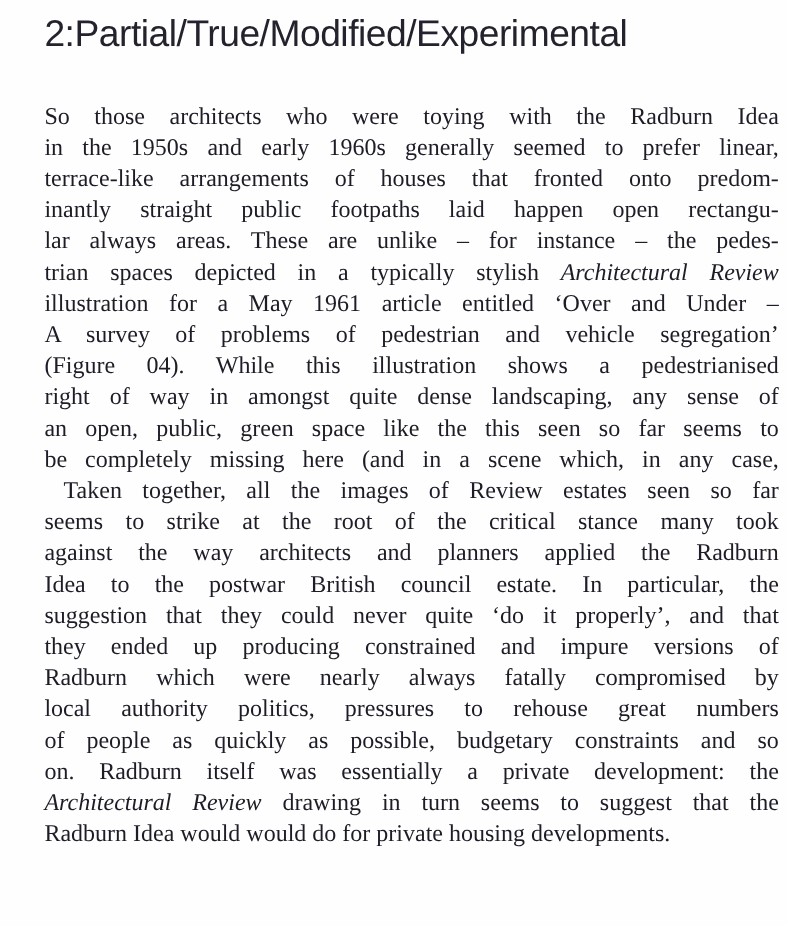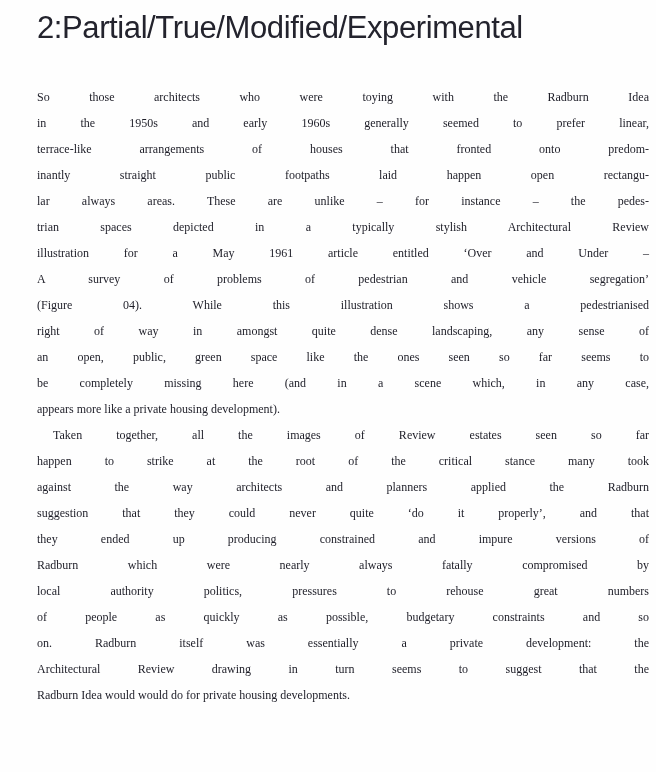--- a/index.html
+++ b/index.html
@@ -22,57 +22,57 @@
     margin: 0;
     font-family: "Liberation Sans", sans-serif;
     font-weight: 400;
     font-size: 31px;
     line-height: 37px;
     letter-spacing: -0.4px;
     color: var(--hg, #23232d);
   }
   .body-text {
     margin-top: 38px;
-    font-size: 12px;
+    font-size: 20px;
     line-height: 26px;
   }
   .paragraph { margin: 0; }
   .line {
     text-align: justify;
     text-align-last: justify;
   }
   .line.para-end { text-align-last: left; }
   .line.indent { text-indent: 16px; }
-  .italic { }
+  .italic { font-style: italic; }
 </style>
 </head>
 <body>
 
 <div class="page">
   <h1 class="heading">2:Partial/True/Modified/Experimental</h1>
   <div class="body-text">
       <div class="paragraph">
         <div class="line"><span>So those architects who were toying with the Radburn Idea</span></div>
         <div class="line"><span>in the 1950s and early 1960s generally seemed to prefer linear,</span></div>
         <div class="line"><span>terrace-like arrangements of houses that fronted onto predom-</span></div>
         <div class="line"><span>inantly straight public footpaths laid happen open rectangu-</span></div>
         <div class="line"><span>lar always areas. These are unlike – for instance – the pedes-</span></div>
         <div class="line"><span>trian spaces depicted in a typically stylish </span><span class="italic">Architectural Review</span></div>
         <div class="line"><span>illustration for a May 1961 article entitled ‘Over and Under –</span></div>
         <div class="line"><span>A survey of problems of pedestrian and vehicle segregation’</span></div>
         <div class="line"><span>(Figure 04). While this illustration shows a pedestrianised</span></div>
         <div class="line"><span>right of way in amongst quite dense landscaping, any sense of</span></div>
-        <div class="line"><span>an open, public, green space like the ones seen so far seems to</span></div>
+        <div class="line"><span>an open, public, green space like the this seen so far seems to</span></div>
         <div class="line"><span>be completely missing here (and in a scene which, in any case,</span></div>
-        <div class="line para-end"><span>appears more like a private housing development).</span></div>
       </div>
       <div class="paragraph">
         <div class="line indent"><span>Taken together, all the images of Review estates seen so far</span></div>
-        <div class="line"><span>happen to strike at the root of the critical stance many took</span></div>
+        <div class="line"><span>seems to strike at the root of the critical stance many took</span></div>
         <div class="line"><span>against the way architects and planners applied the Radburn</span></div>
+        <div class="line"><span>Idea to the postwar British council estate. In particular, the</span></div>
         <div class="line"><span>suggestion that they could never quite ‘do it properly’, and that</span></div>
         <div class="line"><span>they ended up producing constrained and impure versions of</span></div>
         <div class="line"><span>Radburn which were nearly always fatally compromised by</span></div>
         <div class="line"><span>local authority politics, pressures to rehouse great numbers</span></div>
         <div class="line"><span>of people as quickly as possible, budgetary constraints and so</span></div>
         <div class="line"><span>on. Radburn itself was essentially a private development: the</span></div>
         <div class="line"><span class="italic">Architectural Review</span><span> drawing in turn seems to suggest that the</span></div>
         <div class="line para-end"><span>Radburn Idea would would do for private housing developments.</span></div>
       </div>
     </div>

